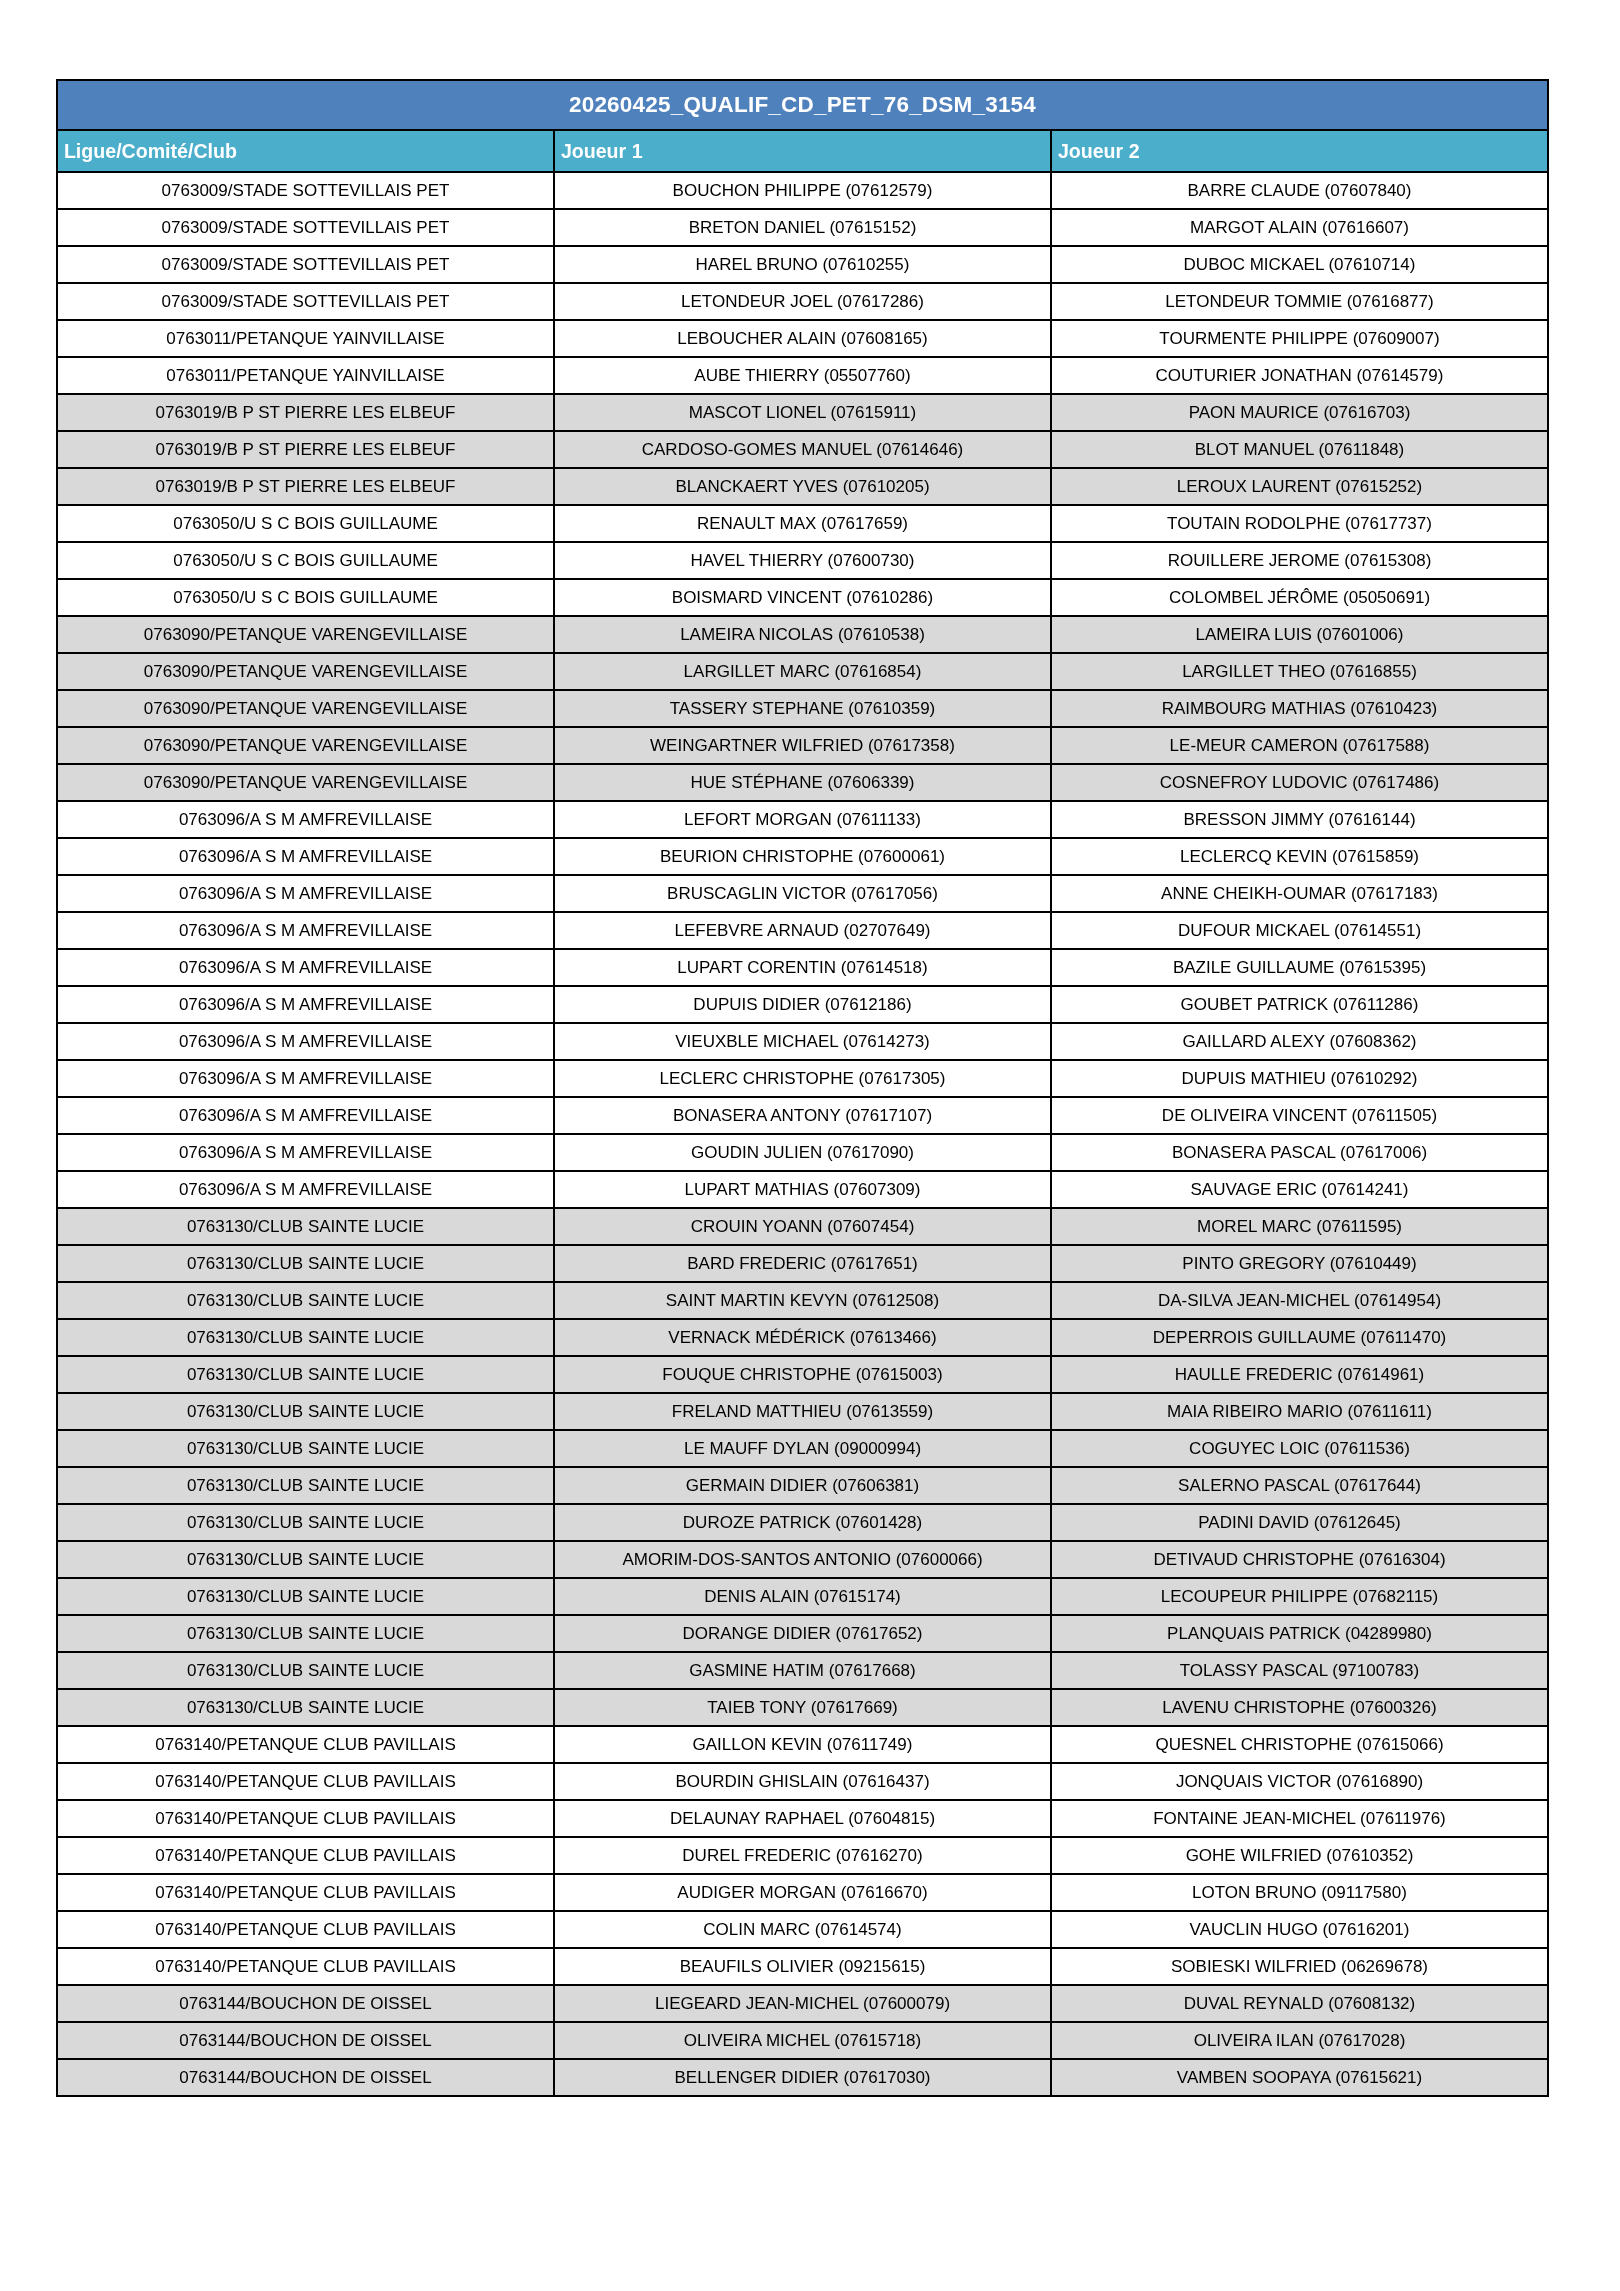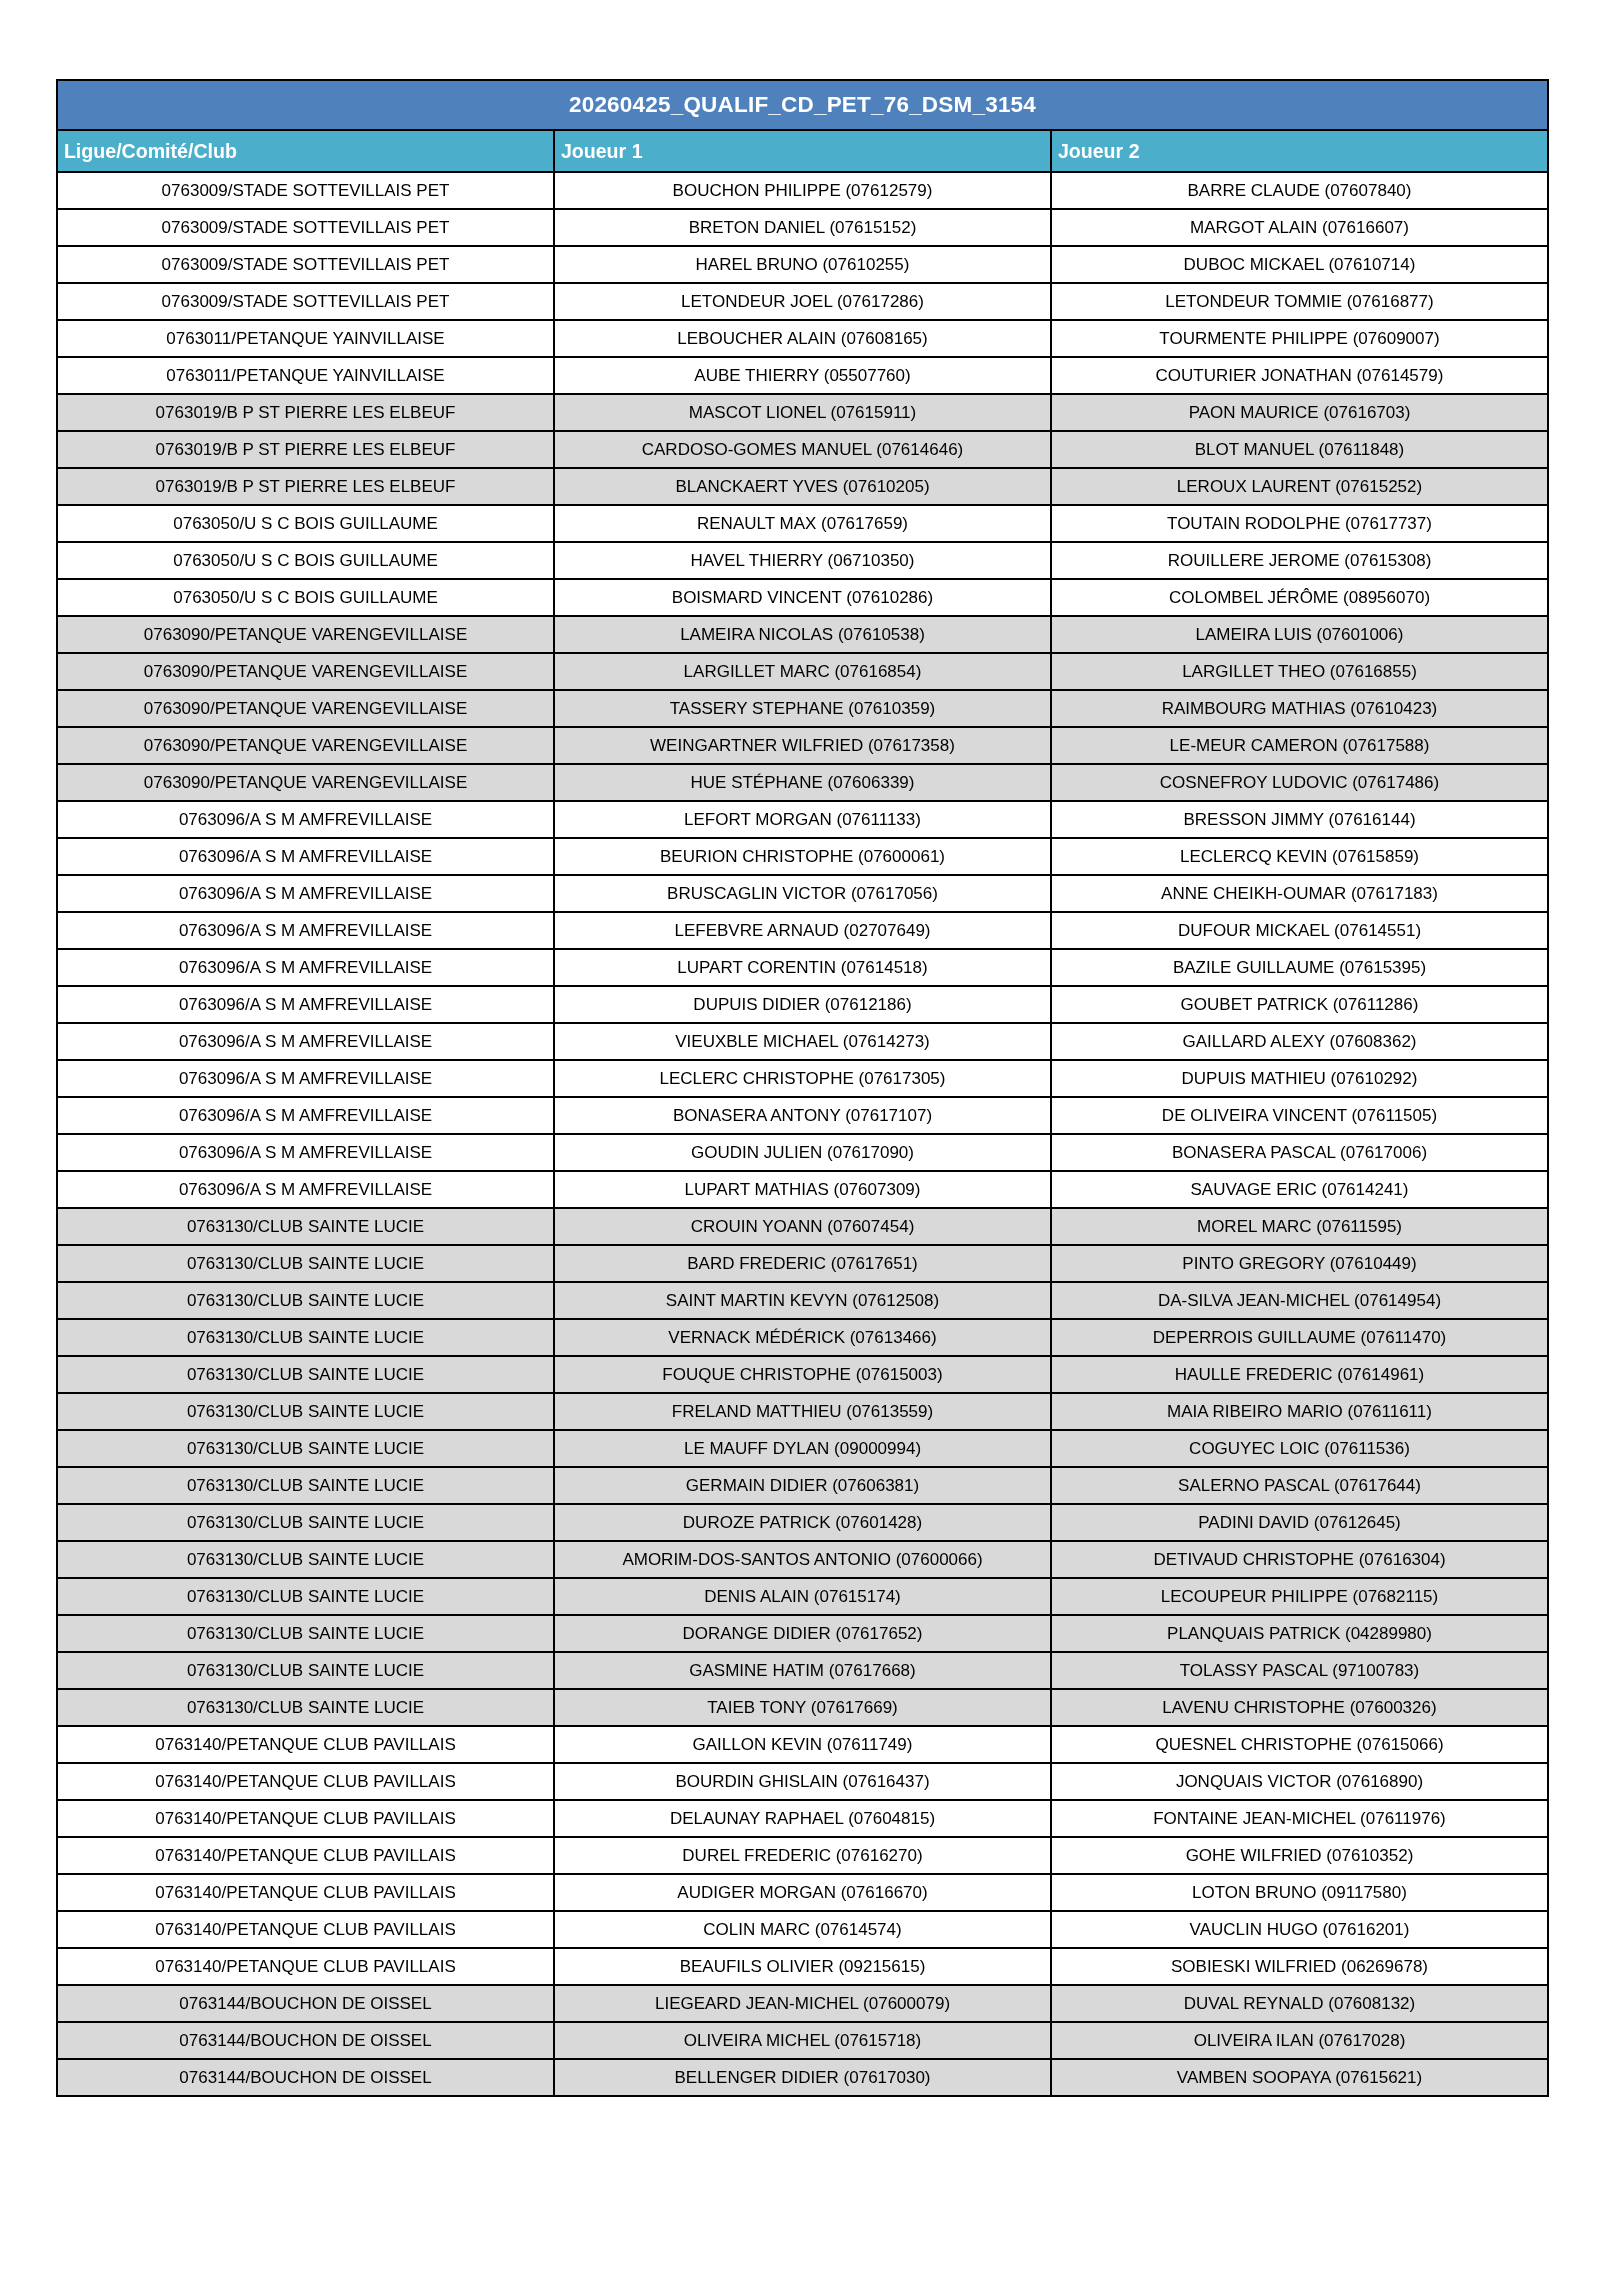--- a/index.html
+++ b/index.html
@@ -133,27 +133,27 @@
             <td>BLANCKAERT YVES (07610205)</td>
             <td>LEROUX LAURENT (07615252)</td>
           </tr>
           <tr class="data-row plain">
             <td>0763050/U S C  BOIS GUILLAUME</td>
             <td>RENAULT MAX (07617659)</td>
             <td>TOUTAIN RODOLPHE (07617737)</td>
           </tr>
           <tr class="data-row plain">
             <td>0763050/U S C  BOIS GUILLAUME</td>
-            <td>HAVEL THIERRY (06710350)</td>
+            <td>HAVEL THIERRY (07600730)</td>
             <td>ROUILLERE JEROME (07615308)</td>
           </tr>
           <tr class="data-row plain">
             <td>0763050/U S C  BOIS GUILLAUME</td>
             <td>BOISMARD VINCENT (07610286)</td>
-            <td>COLOMBEL JÉRÔME (08956070)</td>
+            <td>COLOMBEL JÉRÔME (05050691)</td>
           </tr>
           <tr class="data-row alt">
             <td>0763090/PETANQUE VARENGEVILLAISE</td>
             <td>LAMEIRA NICOLAS (07610538)</td>
             <td>LAMEIRA LUIS (07601006)</td>
           </tr>
           <tr class="data-row alt">
             <td>0763090/PETANQUE VARENGEVILLAISE</td>
             <td>LARGILLET MARC (07616854)</td>
             <td>LARGILLET THEO (07616855)</td>

